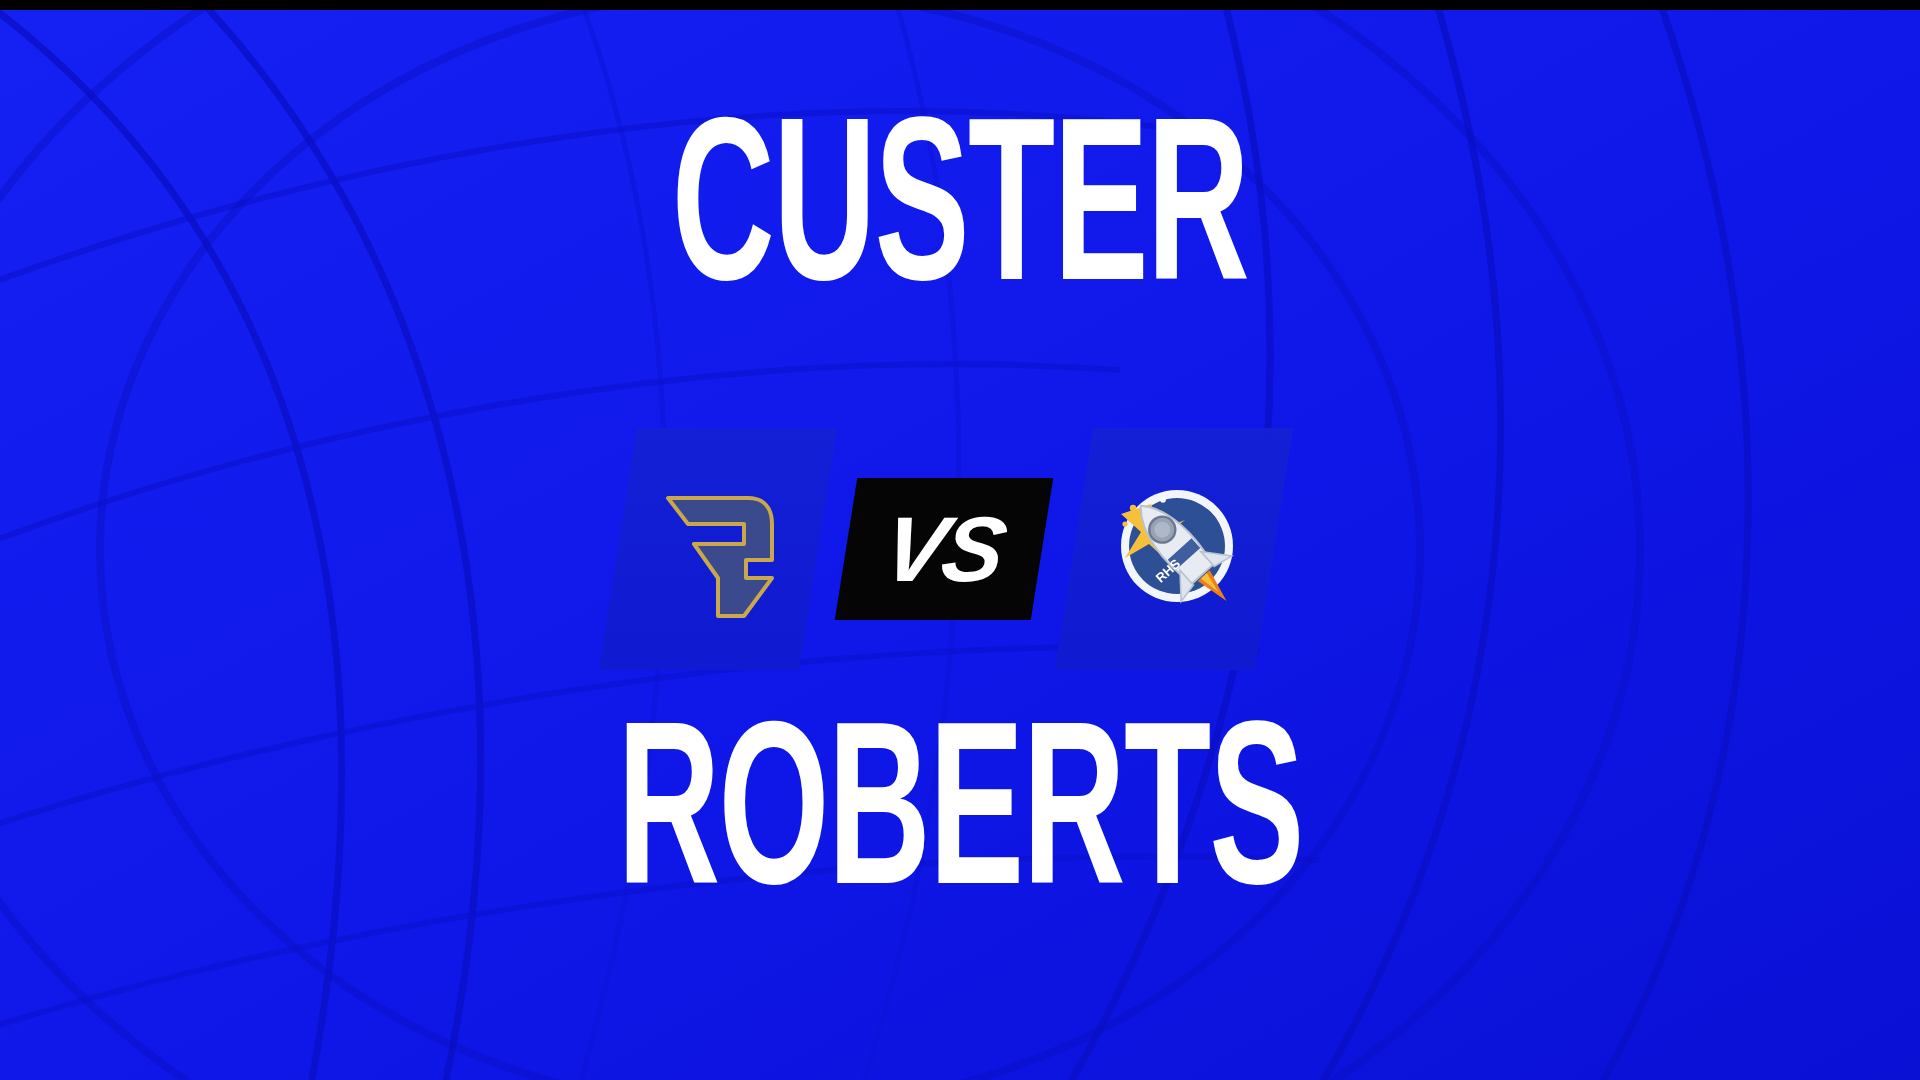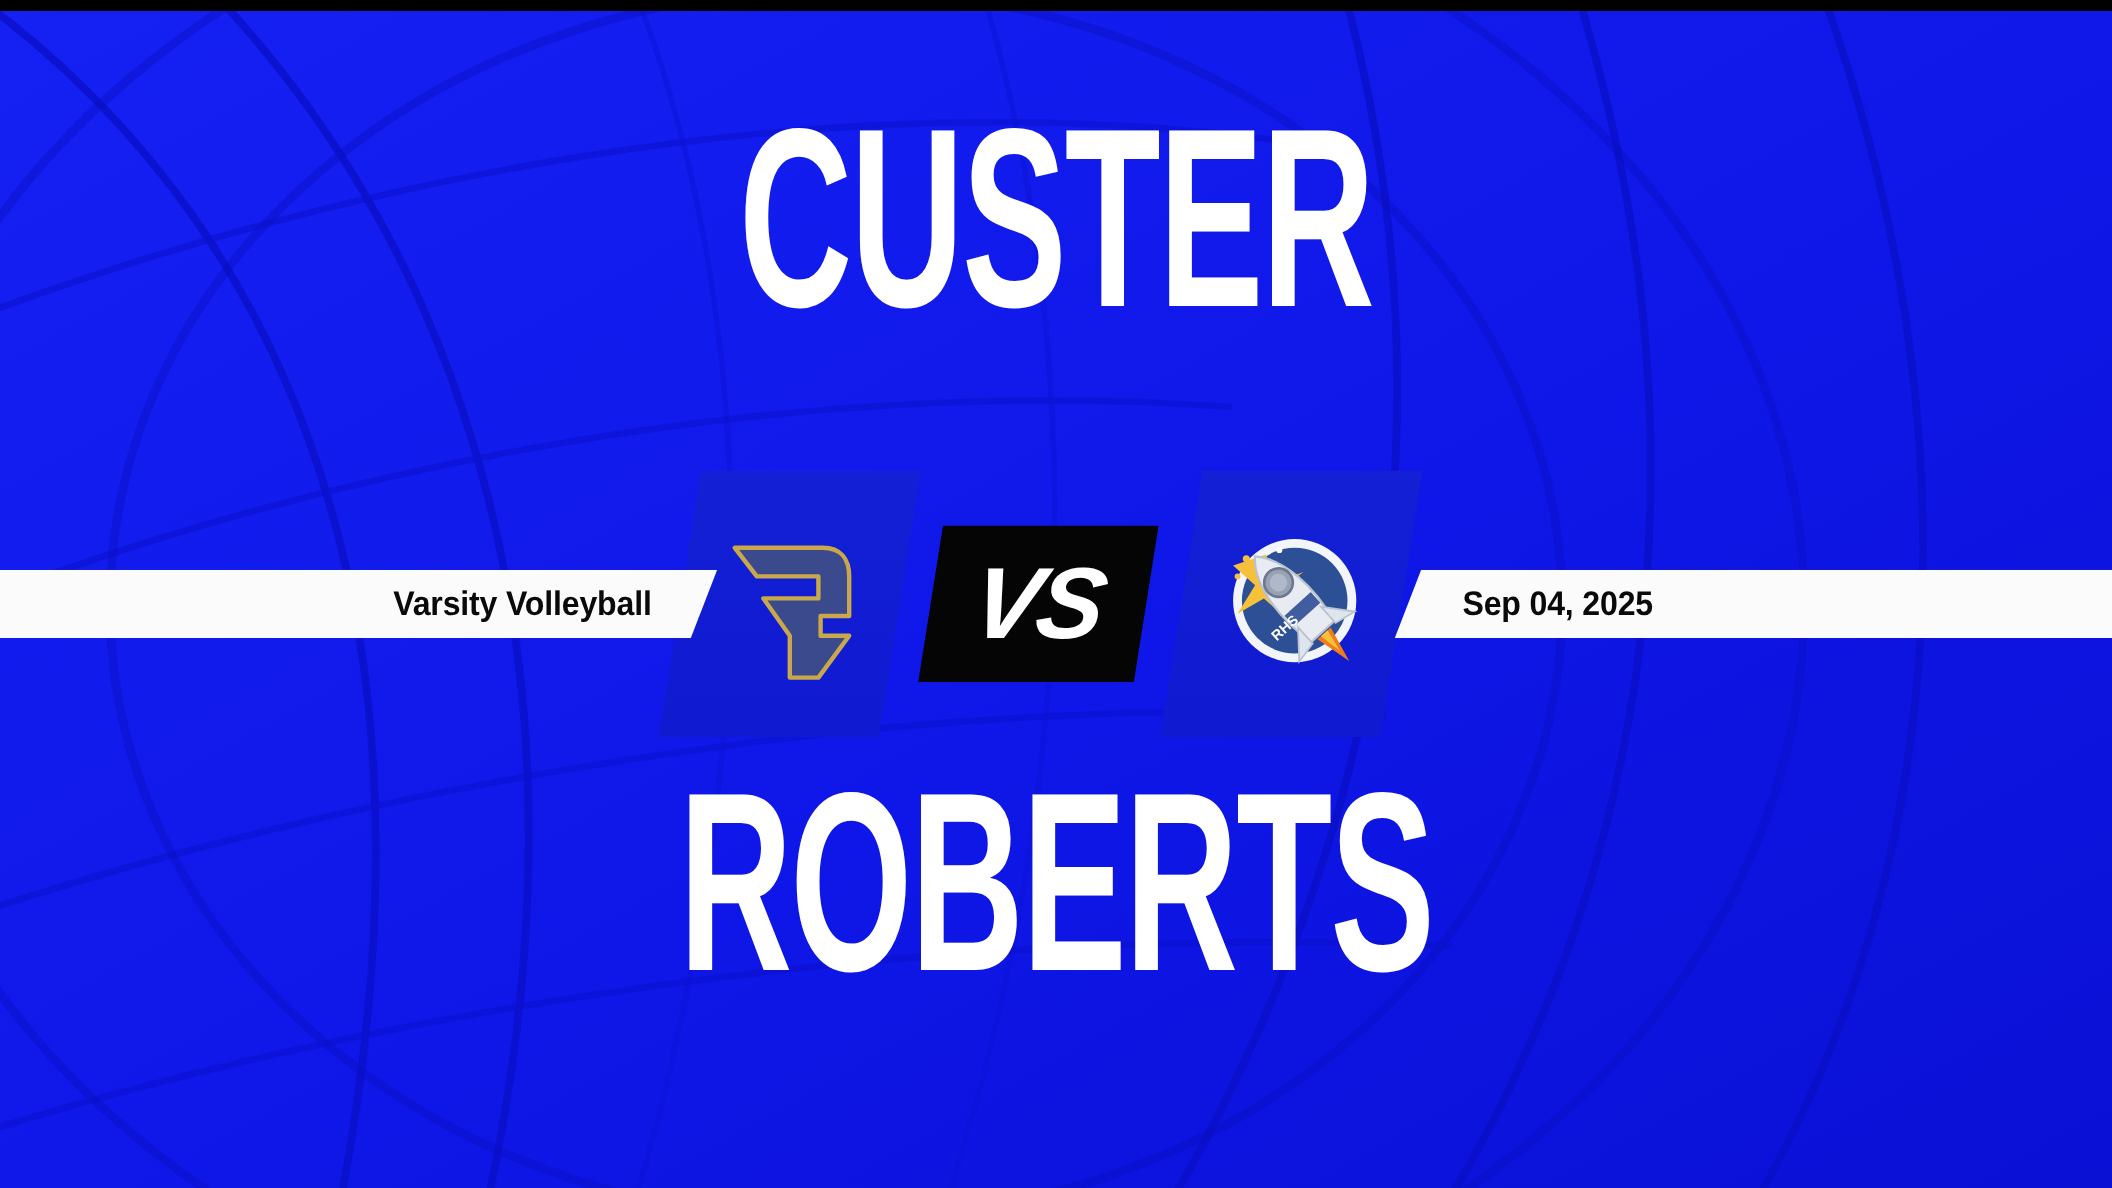--- a/index.html
+++ b/index.html
@@ -222,22 +222,14 @@
 
           <path d="M 70 112 L 78 146 L 86 112 Z" fill="#f07d1a"></path>
           <path d="M 74 112 L 78 134 L 82 112 Z" fill="#f5c03a"></path>
         </g>
 
         <text x="72" y="100" fill="#ffffff" font-size="13" font-weight="700" font-family="Liberation Sans, sans-serif" transform="rotate(-42 72 100)" text-anchor="middle">RHS</text>
       </svg>
     </div>
   </div>
 
-  <div class="banner">
-    <div class="banner-left">
-      <span class="banner-text">Varsity Volleyball</span>
-    </div>
-    <div class="banner-right">
-      <span class="banner-text">Sep 04, 2025</span>
-    </div>
-  </div>
 
 </div>
 
 </body></html>

